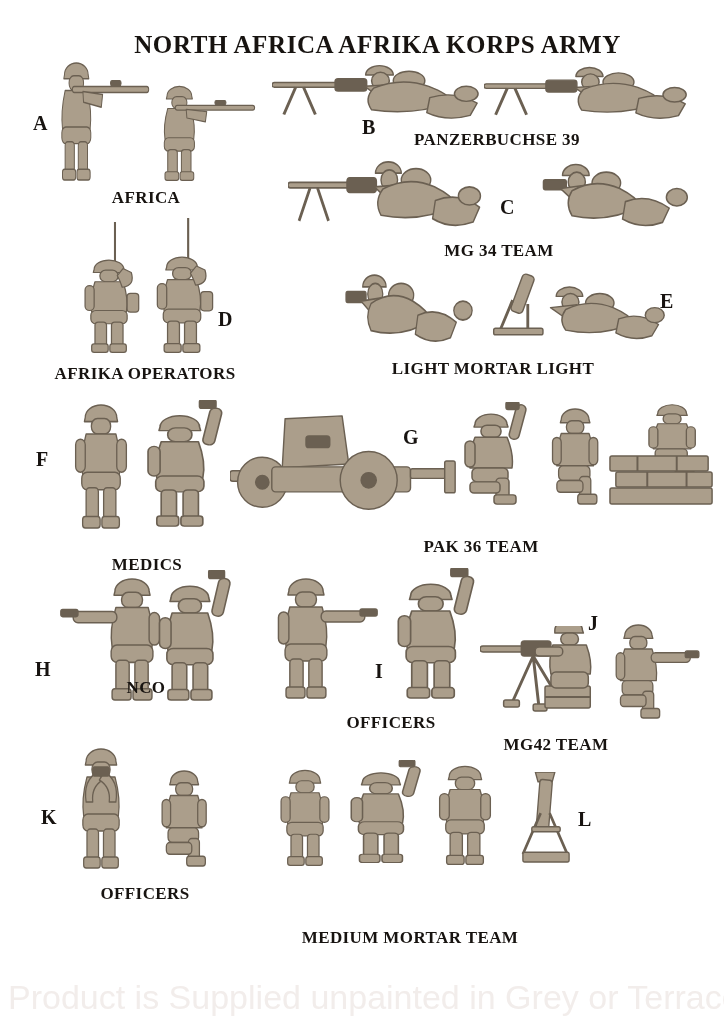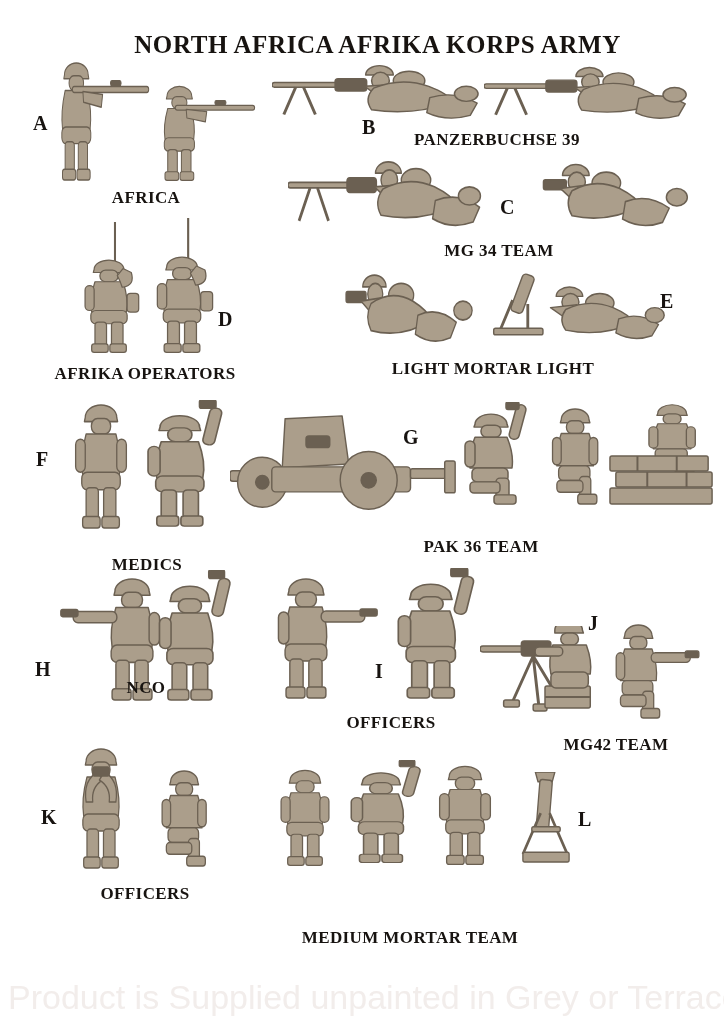--- a/index.html
+++ b/index.html
@@ -338,21 +338,21 @@
 
   
   <div class="sec">
     <span class="letter" style="left:588px;top:612px">J</span>
     <svg class="figsvg" style="left:480px;top:626px;width:128px;height:92px">
         <use href="#s-mg42"></use>
       </svg>
     <svg class="figsvg" style="left:600px;top:624px;width:104px;height:96px">
         <use href="#s-kneel-fwd"></use>
       </svg>
-    <div class="caption" style="left:616px;top:735px">MG42 TEAM</div>
+    <div class="caption" style="left:556px;top:735px">MG42 TEAM</div>
   </div>
 
   
   <div class="sec">
     <span class="letter" style="left:41px;top:806px">K</span>
     <svg class="figsvg" style="left:68px;top:746px;width:66px;height:124px">
         <use href="#s-observer"></use>
       </svg>
     <svg class="figsvg" style="left:146px;top:770px;width:78px;height:98px">
         <use href="#s-kneel"></use>

